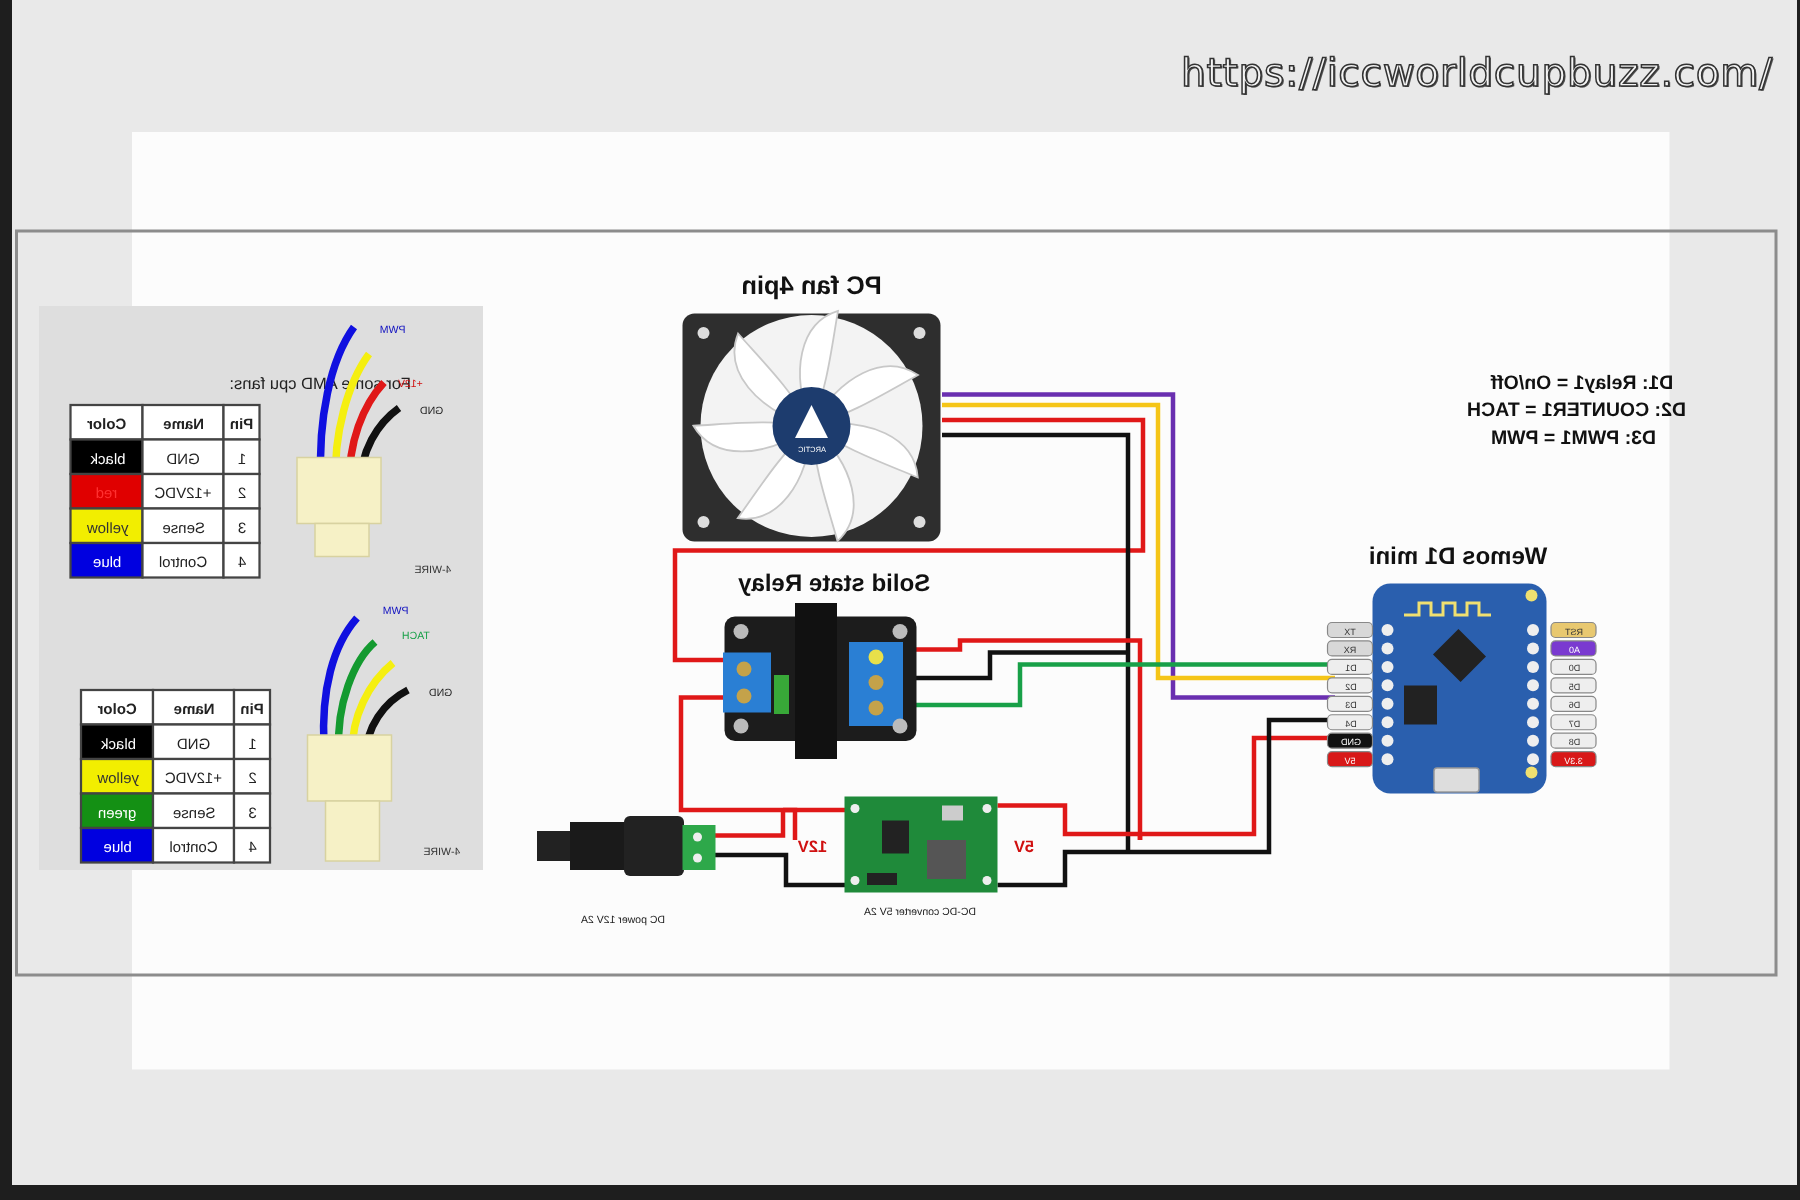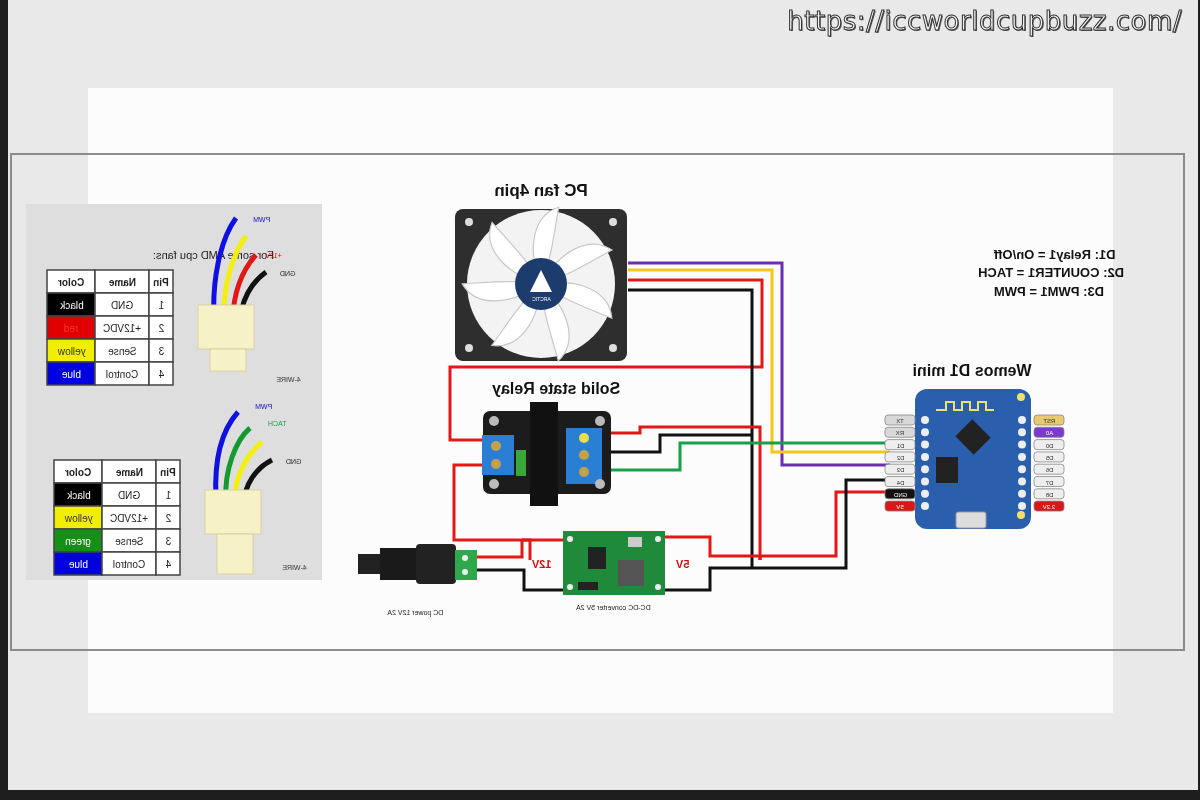--- a/index.html
+++ b/index.html
@@ -1,20 +1,20 @@
 <!DOCTYPE html>
 <html><head>
 <meta charset="utf-8">
 <style>
   html, body { margin:0; padding:0; }
   body { width:1200px; height:800px; background:#1e1e1e; position:relative; overflow:hidden; font-family:"Liberation Sans", sans-serif; }
   #paper { position:absolute; left:8px; top:0; width:1190px; height:790px; background:#e9e9e9; }
   #white-panel { position:absolute; left:88px; top:88px; width:1025px; height:625px; background:#fcfcfc; }
   #frame { position:absolute; left:10px; top:153px; width:1175px; height:498px; border:2px solid #8c8c8c; box-sizing:border-box; }
-  #url { position:absolute; right:18px; top:6px; font-family:"DejaVu Sans", sans-serif; font-size:26px; color:#f4f4f4; letter-spacing:0.5px;
+  #url { position:absolute; right:18px; top:34px; font-family:"DejaVu Sans", sans-serif; font-size:26px; color:#f4f4f4; letter-spacing:0.5px;
          -webkit-text-stroke:1px #333; text-shadow:1px 1px 0 #555; }
   #diagram { position:absolute; left:0; top:0; width:1200px; height:800px; }
   .mir { transform:scaleX(-1); transform-box:fill-box; transform-origin:center; }
   text { font-family:"Liberation Sans", sans-serif; }
 </style>
 </head>
 <body>
 
 <div id="paper"></div>
 <div id="white-panel"></div>

